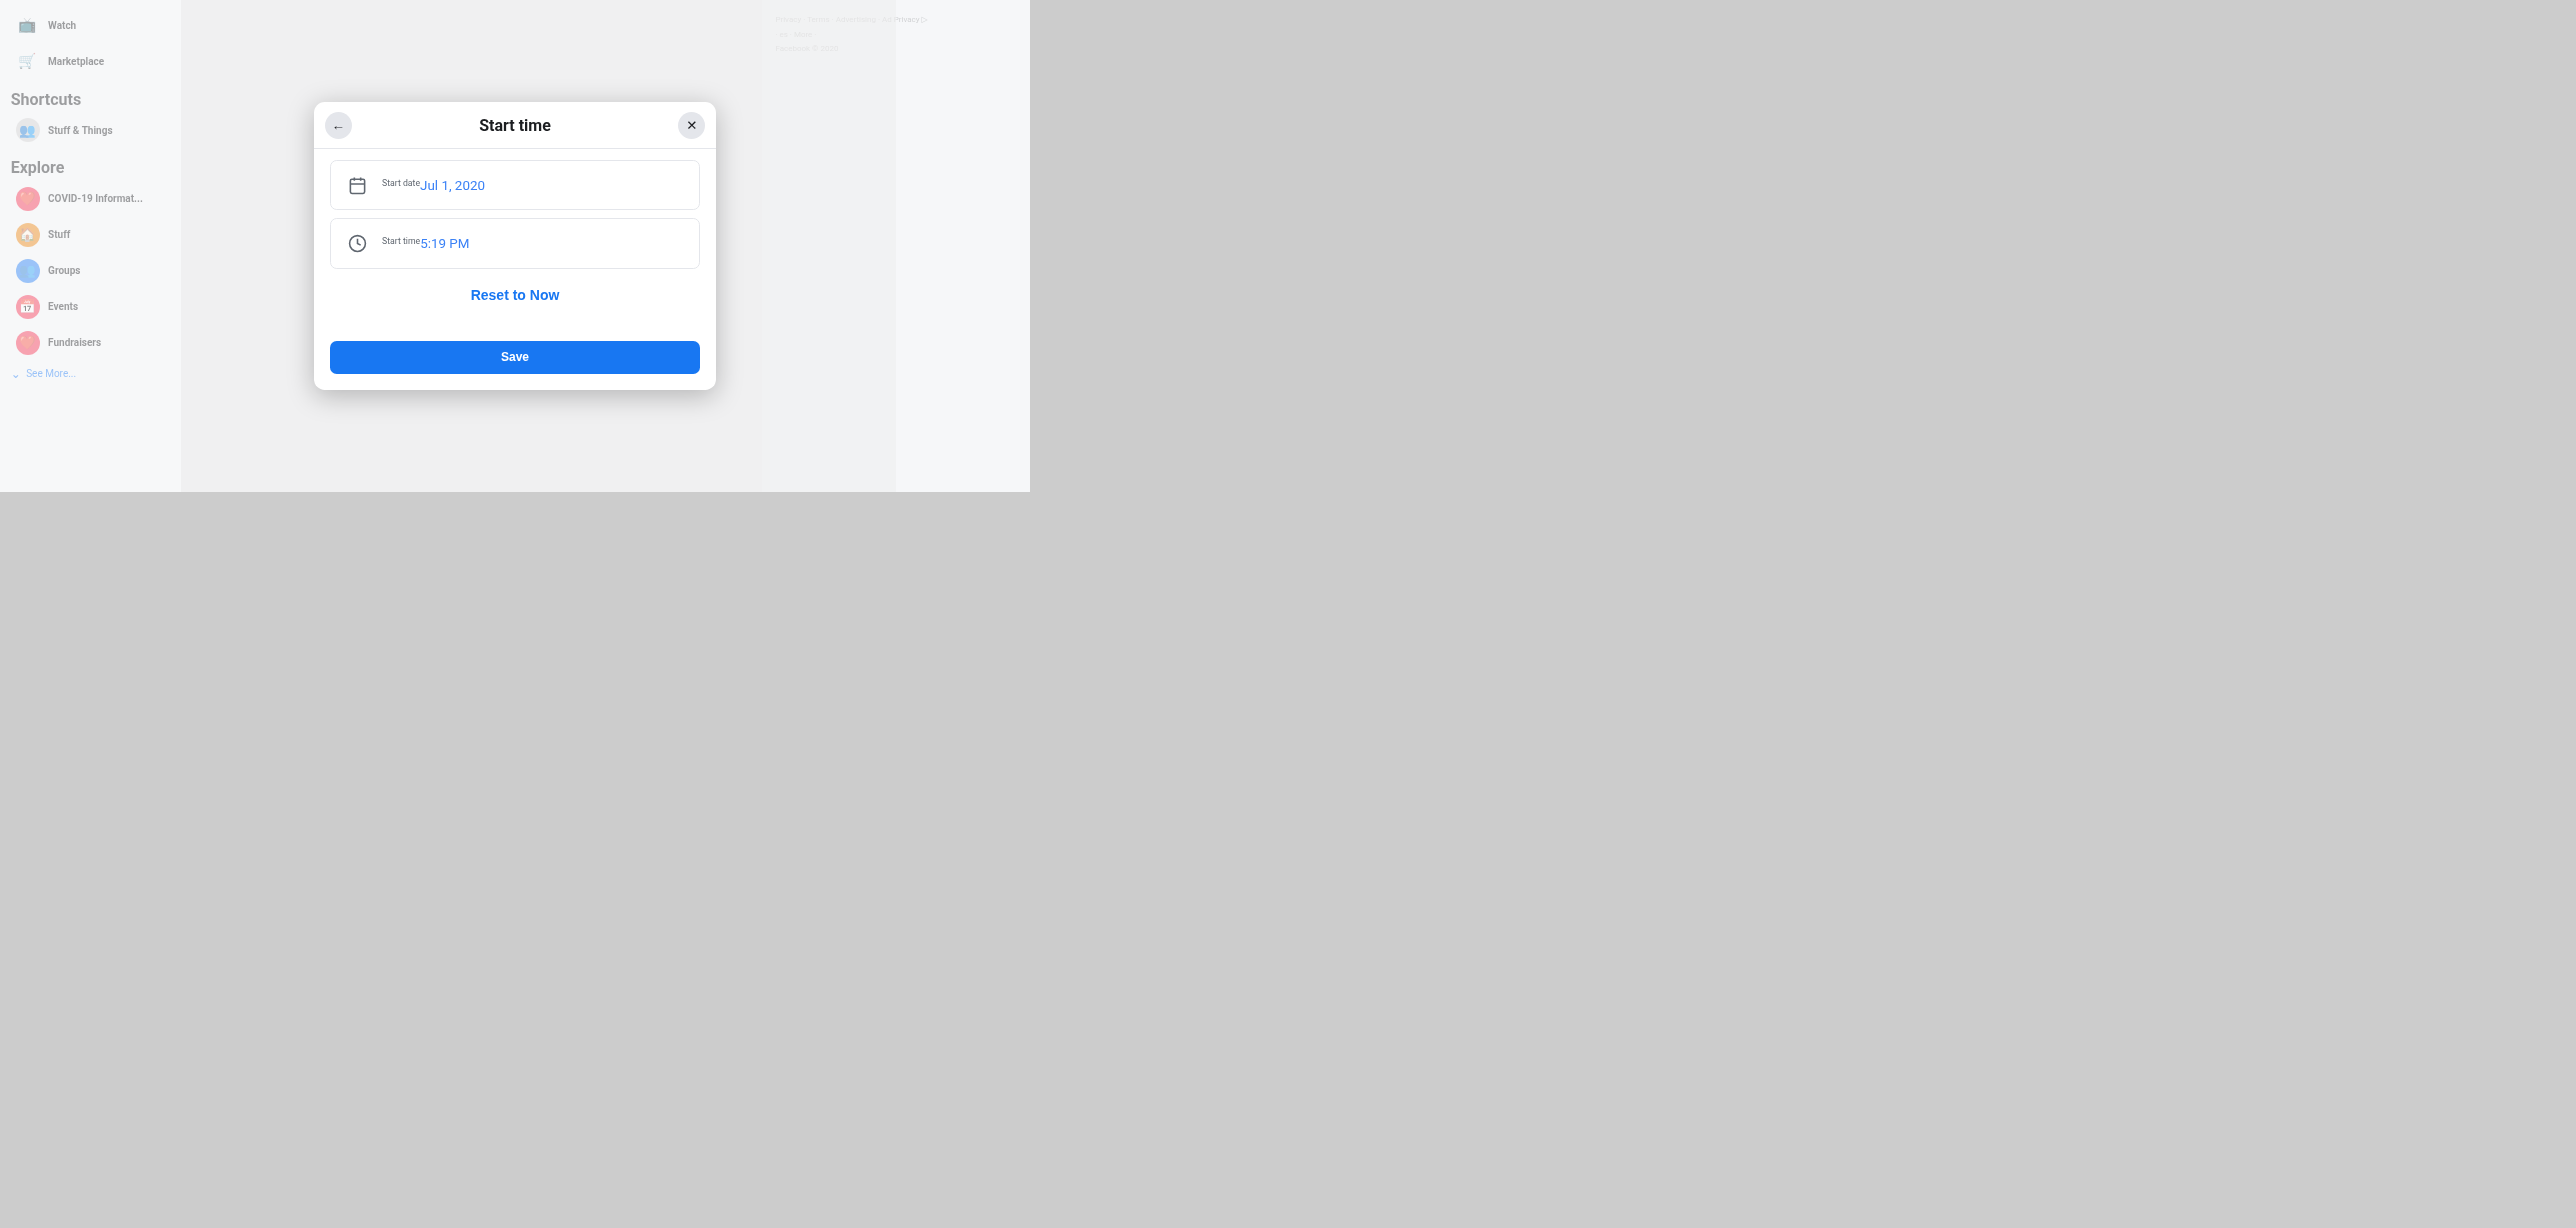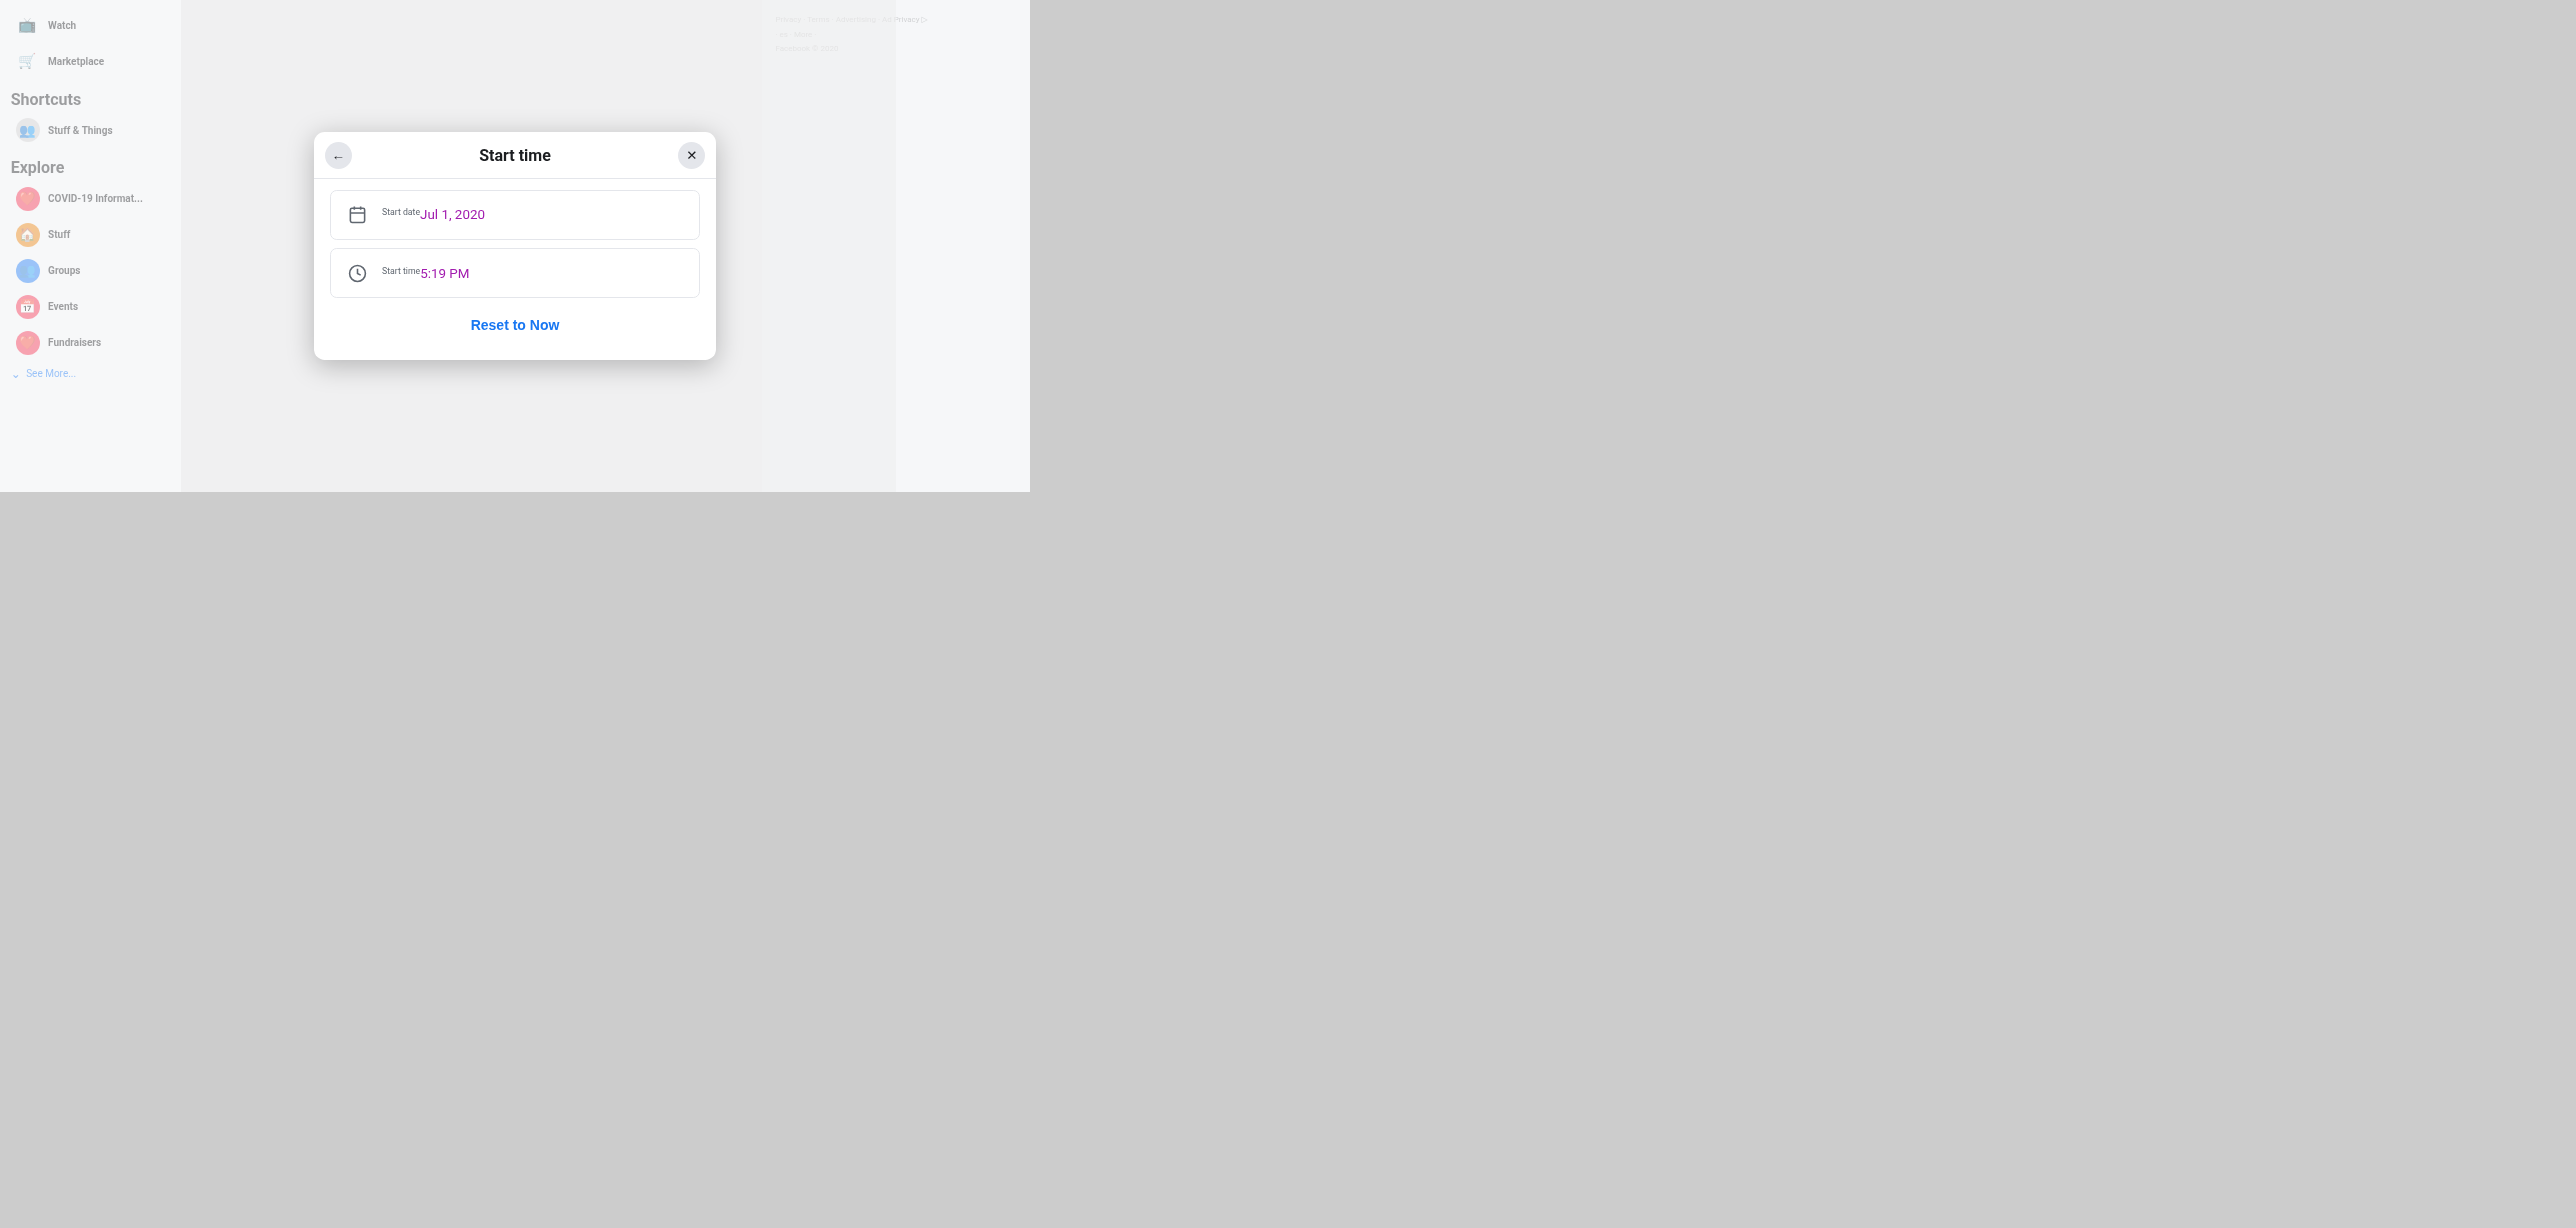--- a/index.html
+++ b/index.html
@@ -213,21 +213,21 @@
     }
 
     .field-label {
       font-size: 8.7px;
       color: #606770;
       margin-bottom: 1.3px;
     }
 
     .field-value {
       font-size: 13.4px;
-      color: #a21caf;
+      color: #3b82f6;
       font-weight: 400;
     }
 
     .reset-btn {
       display: block;
       width: 100%;
       text-align: center;
       color: #1877f2;
       font-size: 14px;
       font-weight: 600;
@@ -378,16 +378,21 @@
           <span class="field-value">5:19 PM</span>
         </div>
       </div>
 
       <button class="reset-btn">
         <span>Reset to Now</span>
       </button>
 
     </div>
 
+    <div class="modal-footer">
+      <button class="save-btn">
+        <span>Save</span>
+      </button>
+    </div>
 
   </div>
 </div>
 
 
 </body></html>

